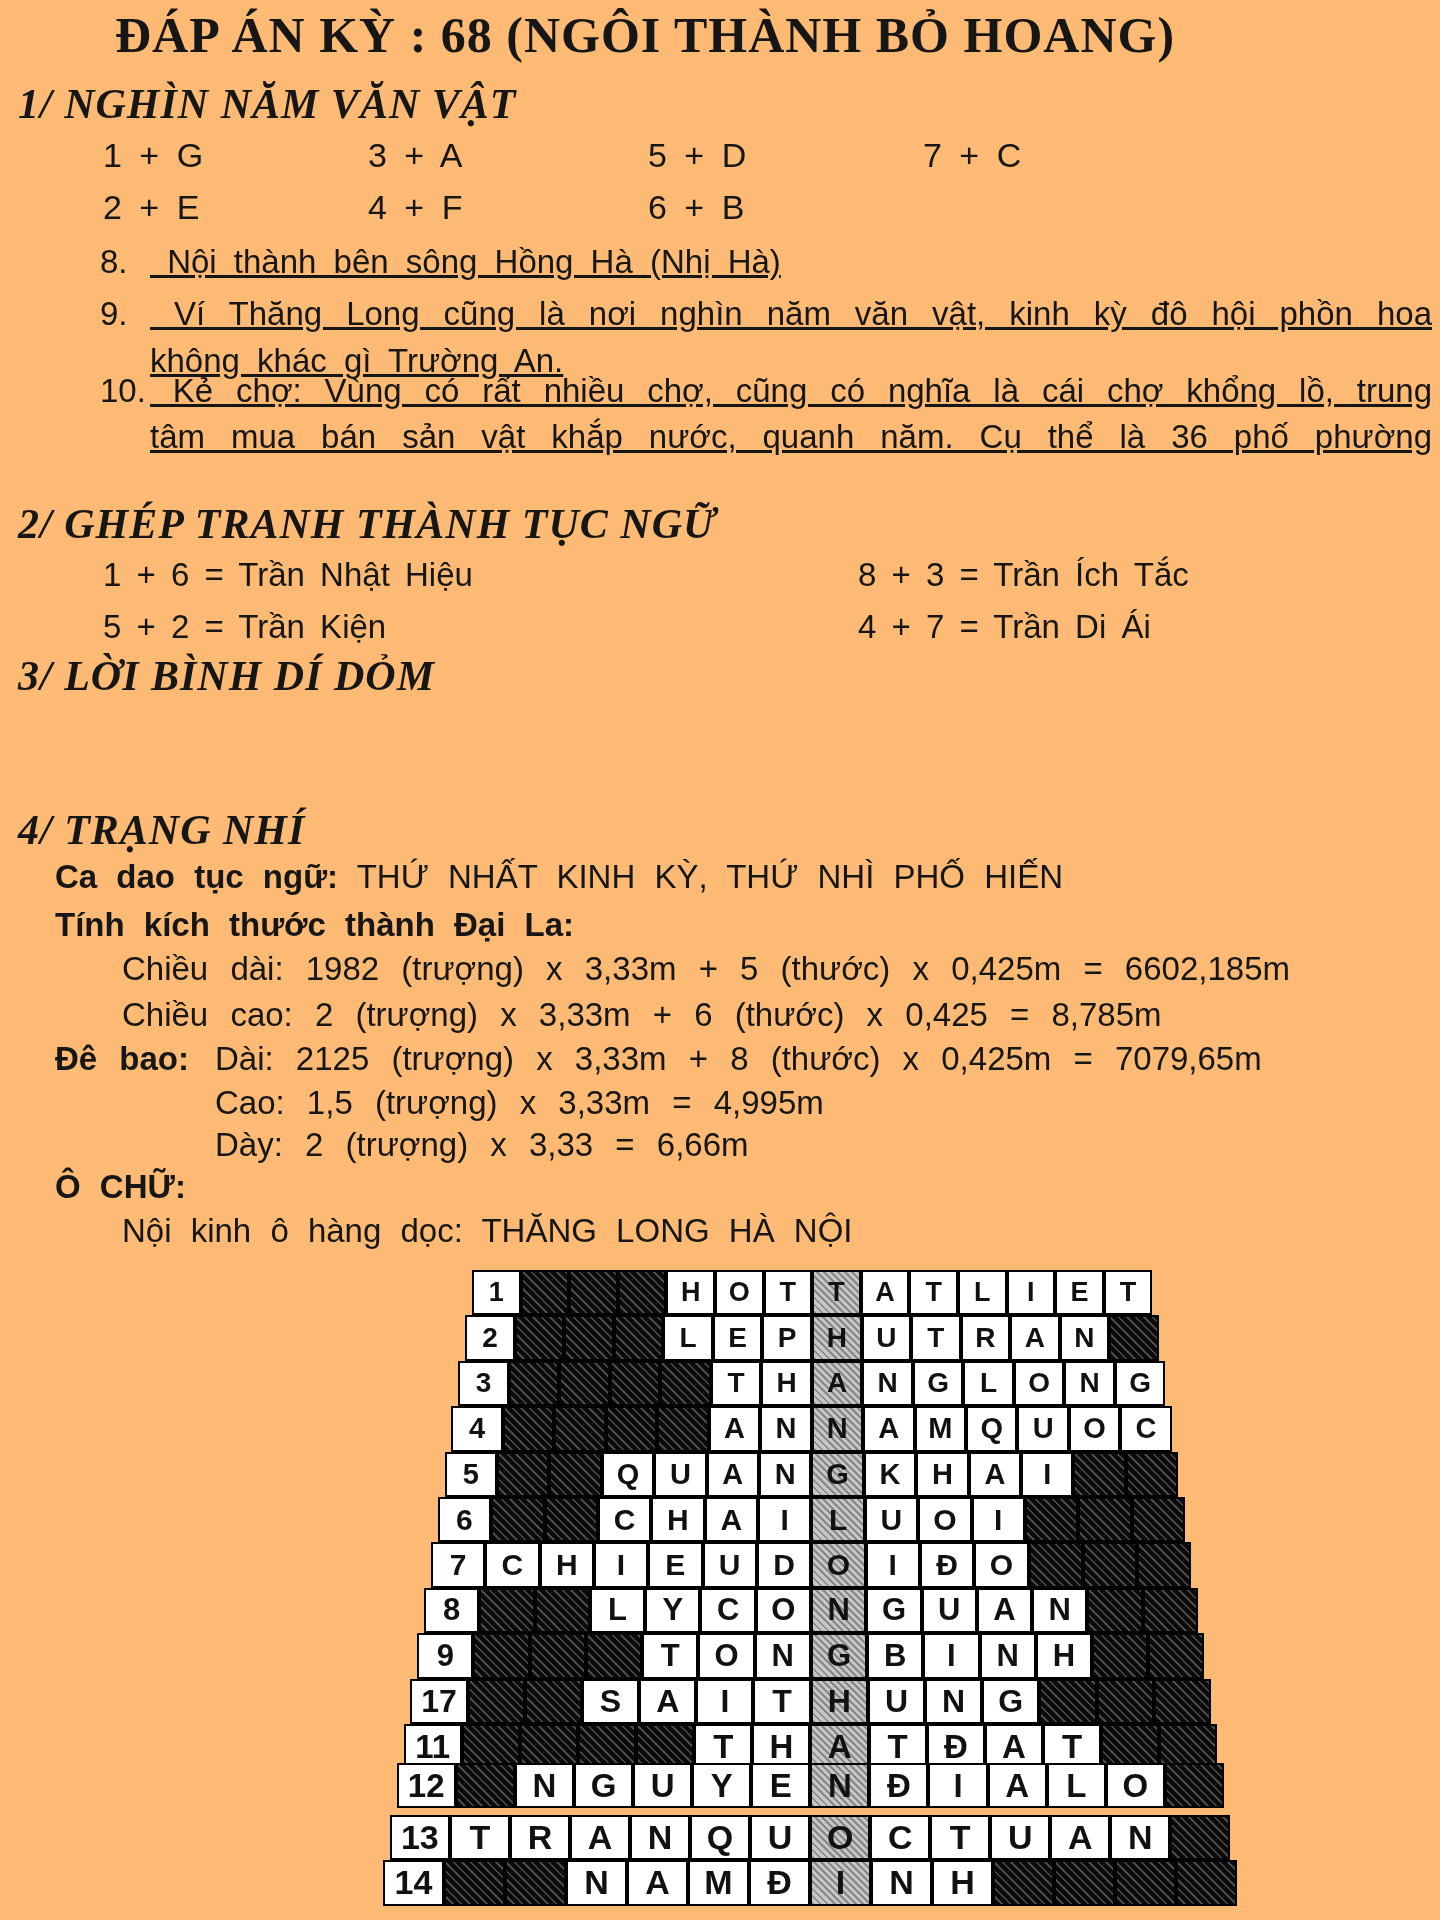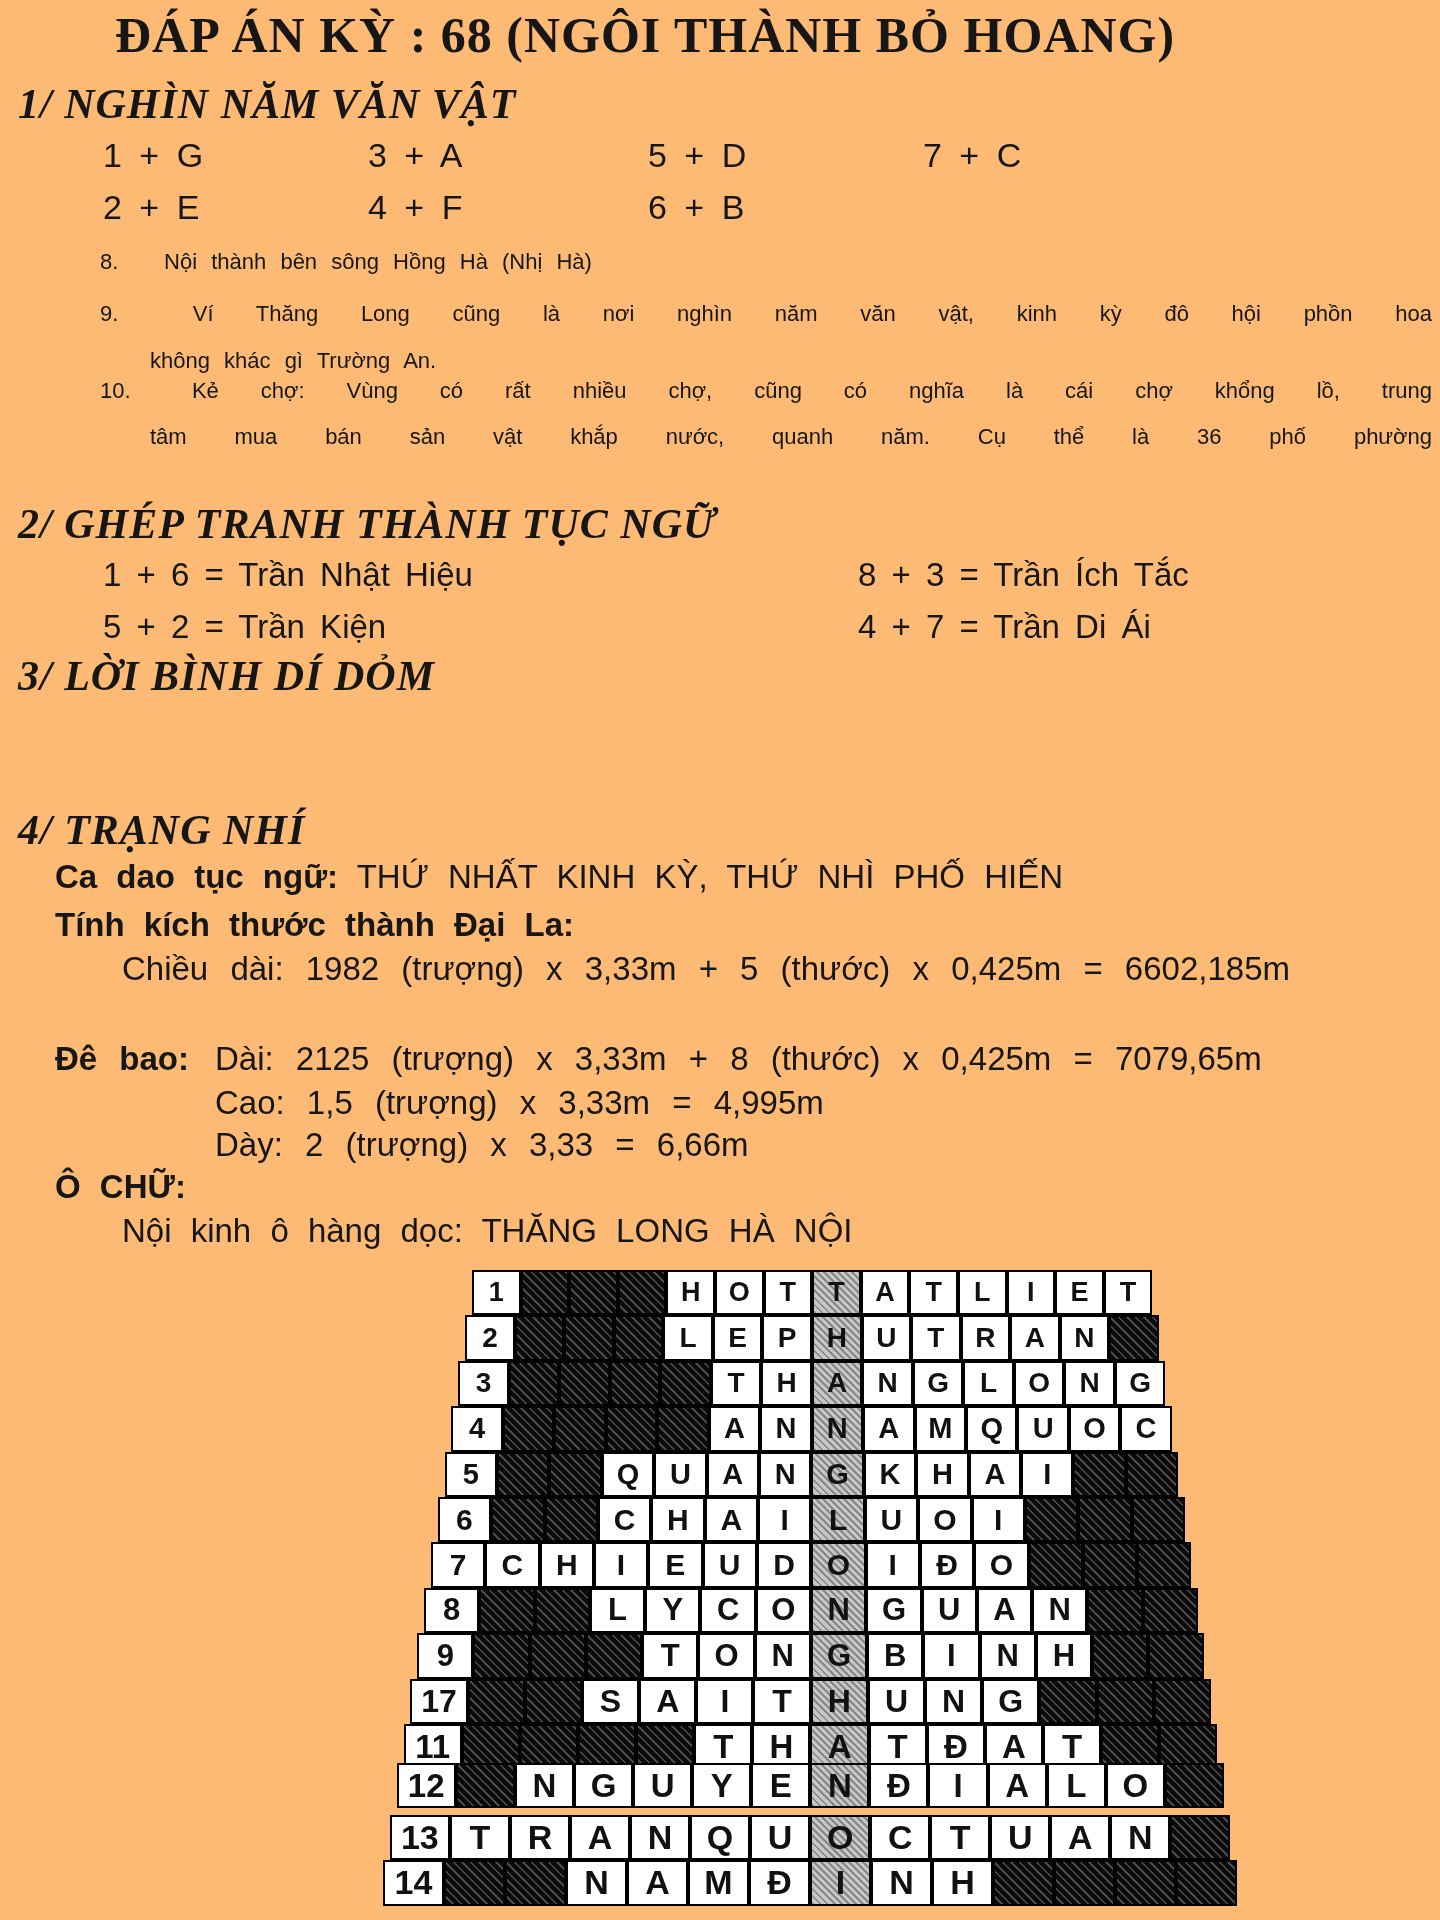--- a/index.html
+++ b/index.html
@@ -25,21 +25,21 @@
   .line {
     position:absolute; left:55px; font-size:33px;
     word-spacing:10px; white-space:nowrap;
   }
   .formula { word-spacing:13px; }
   .debao-label { display:inline-block; min-width:160px; }
   .match-row { position:absolute; left:103px; width:1200px; height:48px; font-size:34px; }
   .match-cell { position:absolute; top:0; word-spacing:8px; }
   .pair-row { position:absolute; left:103px; width:1330px; height:48px; font-size:33px; }
   .pair-cell { position:absolute; top:0; word-spacing:6px; }
-  .item { position:absolute; left:100px; width:1332px; font-size:22px; line-height:47px; word-spacing:8px; }
+  .item { position:absolute; left:100px; width:1332px; font-size:33px; line-height:47px; word-spacing:8px;text-decoration:underline; }
   .item .iline { width:100%; }
   .item .iline.full { text-align:justify; text-align-last:justify; }
   .item .num { display:inline-block; min-width:50px; }
   .item .cont { padding-left:50px; }
   .crossword { position:absolute; top:1270px; left:0; width:1440px; height:660px; }
   .cw-row { position:absolute; display:flex; }
   .cw-cell {
     flex:none; display:flex; align-items:center; justify-content:center;
     border:2px solid #000; color:#111;
     font-weight:700; font-family:"Liberation Sans", sans-serif;
@@ -103,20 +103,21 @@
 
   <div class="line" style="top:858px">
     <b>Ca dao tục ngữ:</b>
     <span>THỨ NHẤT KINH KỲ, THỨ NHÌ PHỐ HIẾN</span>
   </div>
 
   <div class="line" style="top:906px">
     <b>Tính kích thước thành Đại La:</b>
   </div>
   <div class="line formula" style="top:950px; left:122px">Chiều dài: 1982 (trượng) x 3,33m + 5 (thước) x 0,425m = 6602,185m</div>
+  <div class="line formula" style="top:996px; left:122px">Chiều cao: 2 (trượng) x 3,33m + 6 (thước) x 0,425 = 8,785m</div>
 
   <div class="line formula" style="top:1040px">
     <b class="debao-label">Đê bao:</b><span>Dài: 2125 (trượng) x 3,33m + 8 (thước) x 0,425m = 7079,65m</span>
   </div>
   <div class="line formula" style="top:1084px; left:215px">Cao: 1,5 (trượng) x 3,33m = 4,995m</div>
   <div class="line formula" style="top:1126px; left:215px">Dày: 2 (trượng) x 3,33 = 6,66m</div>
 
   <div class="line" style="top:1168px">
     <b>Ô CHỮ:</b>
   </div>

